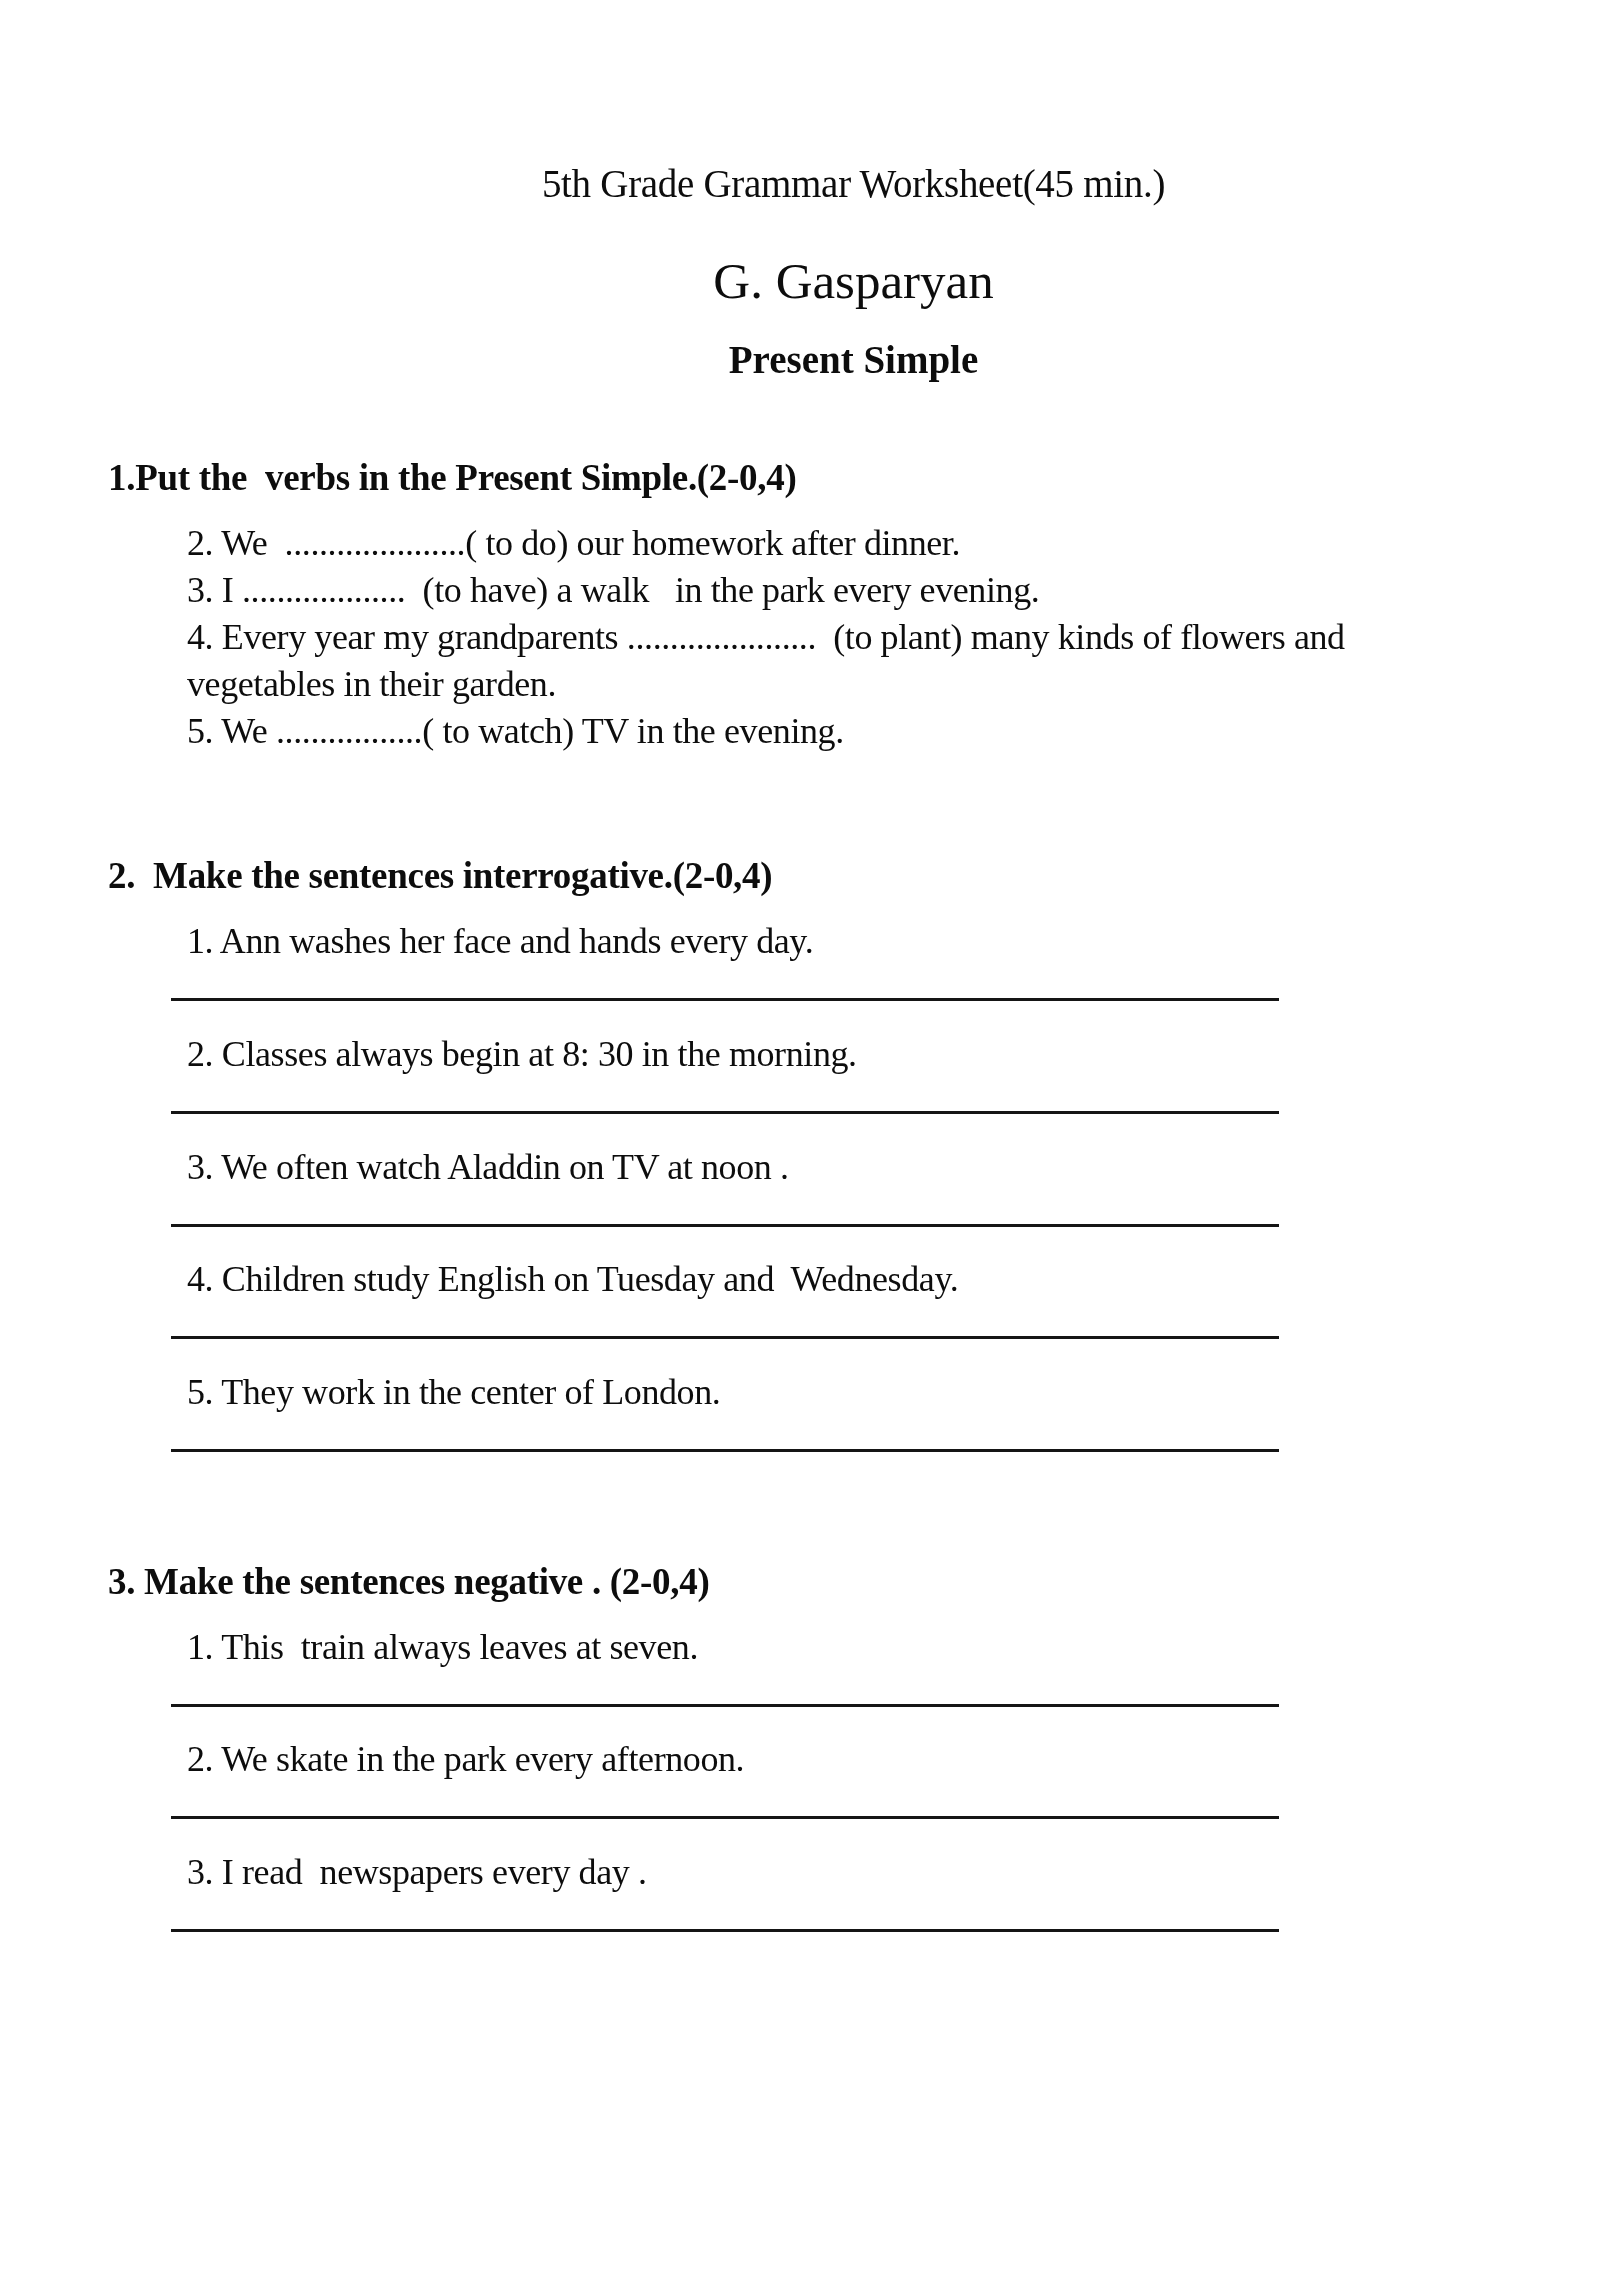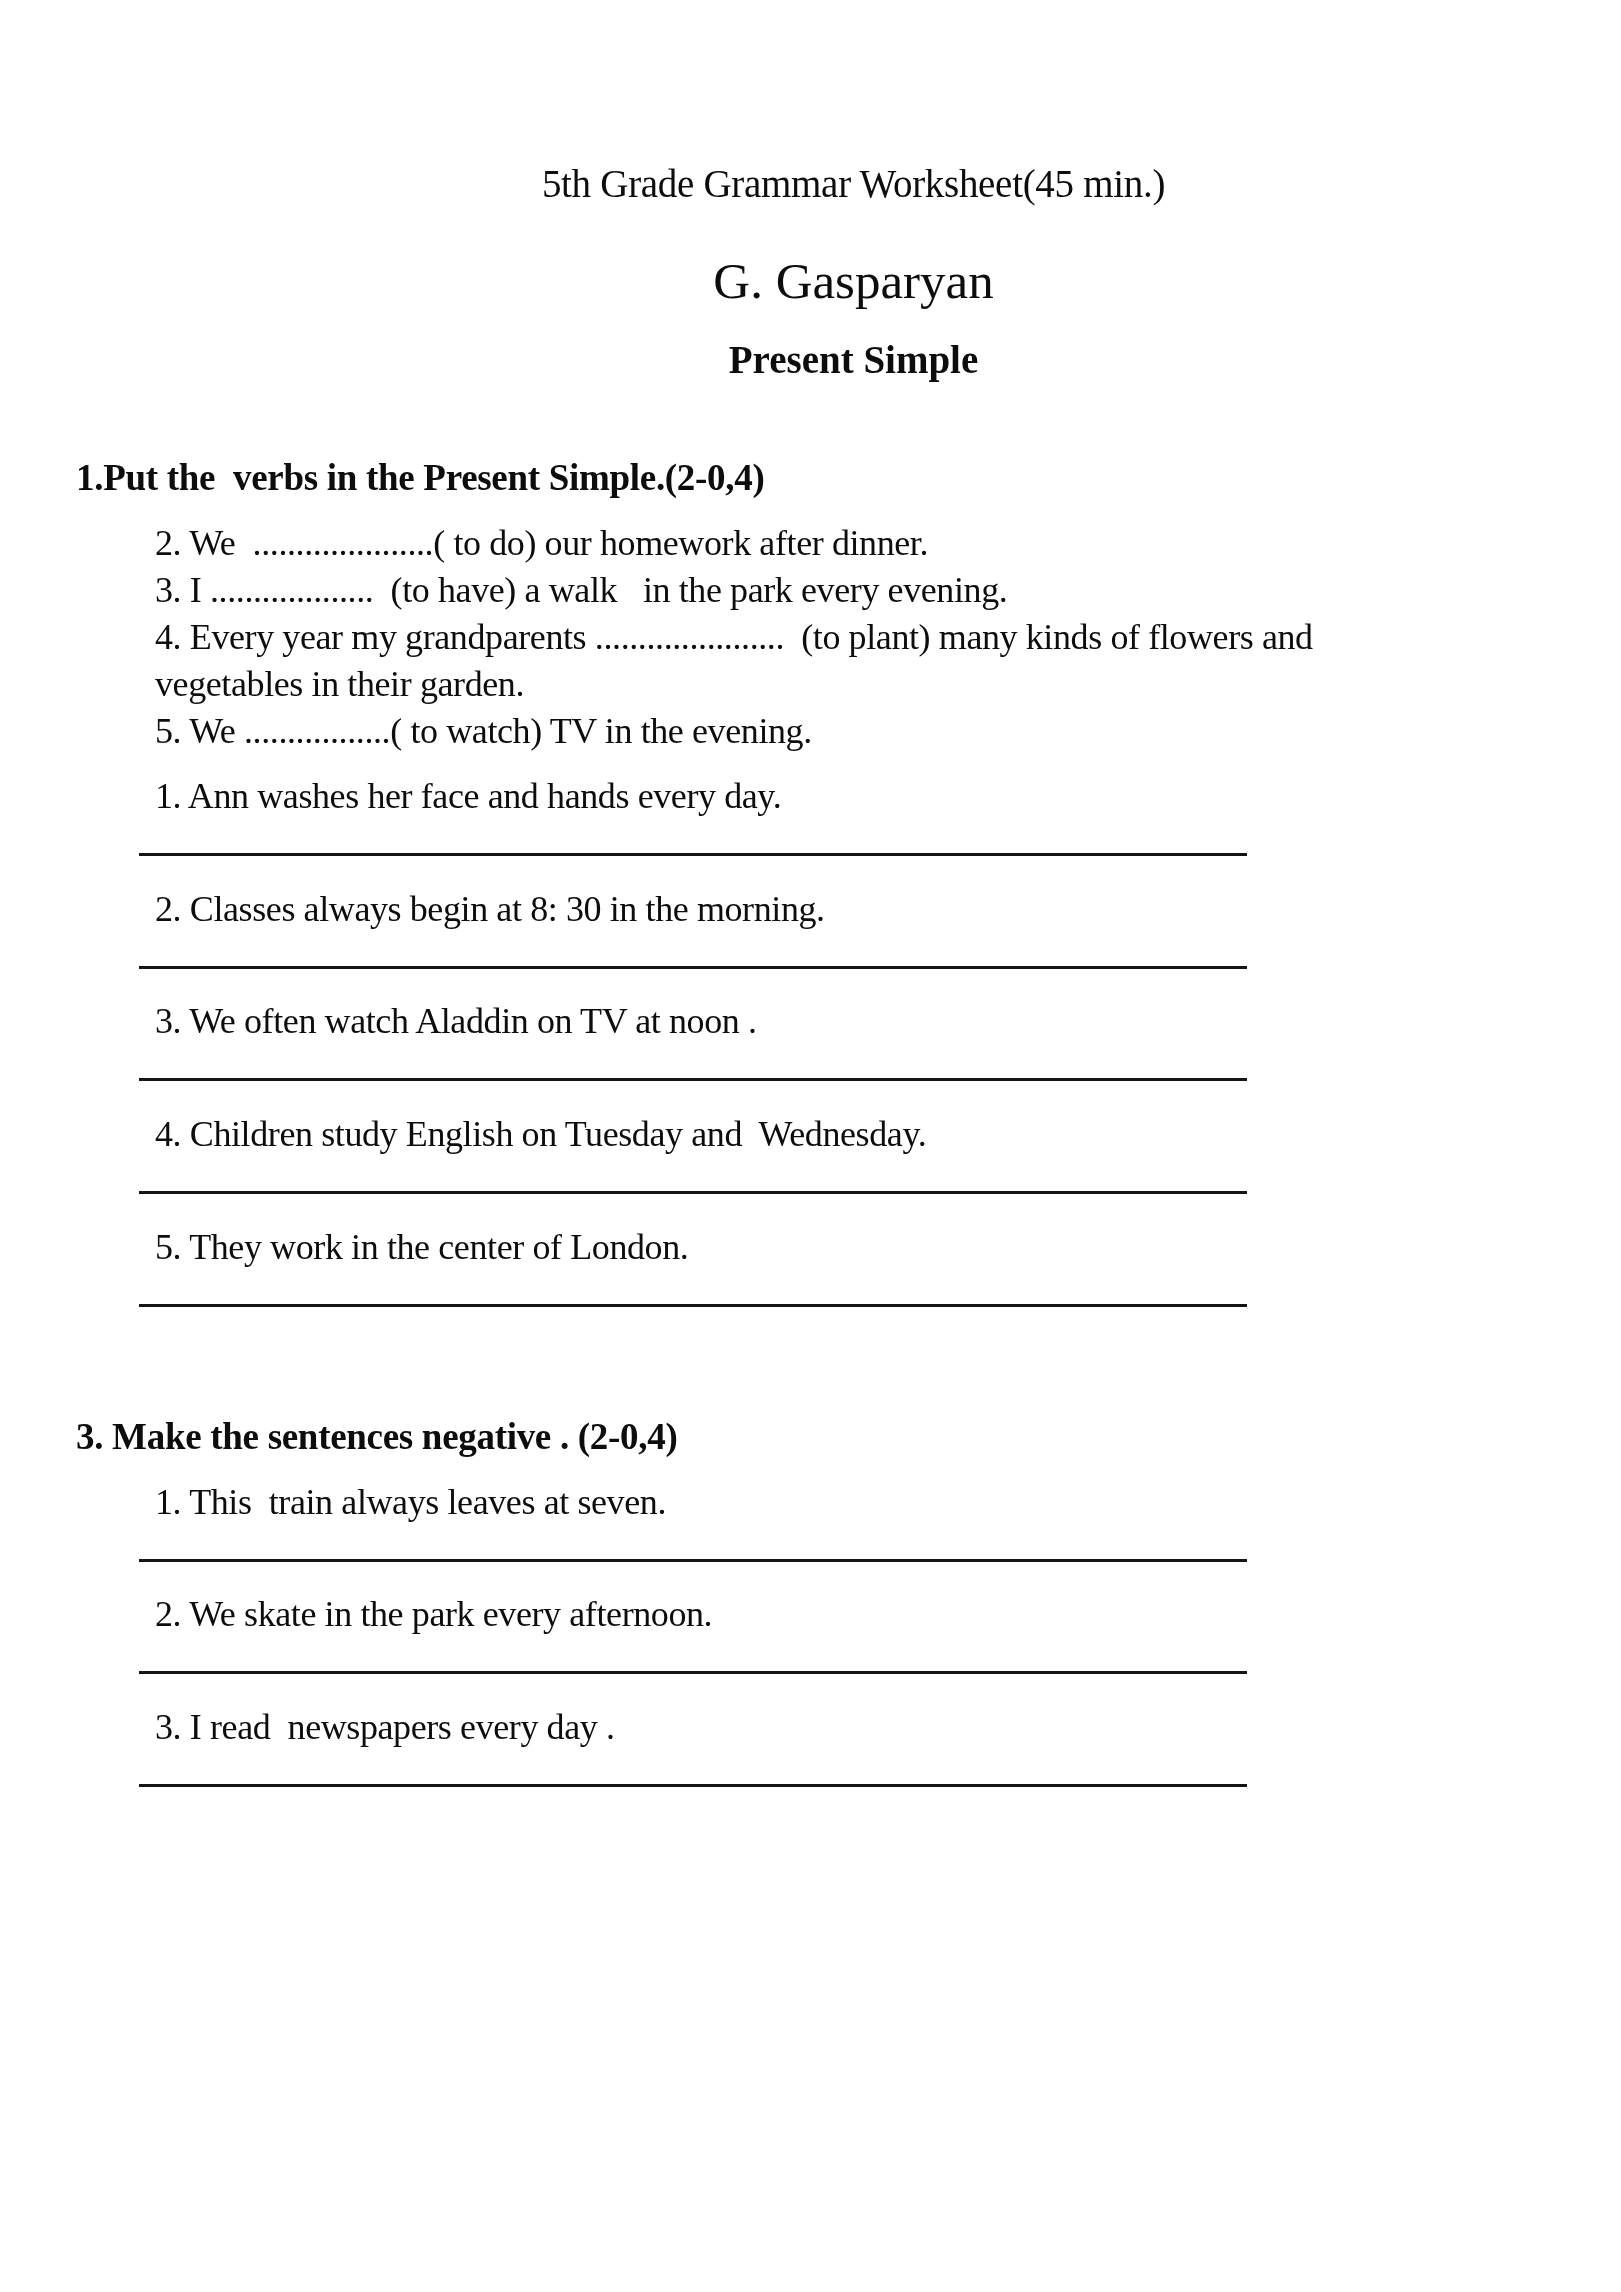--- a/index.html
+++ b/index.html
@@ -33,21 +33,21 @@
     white-space: pre;
   }
   .subtitle {
     font-size: 39px;
     font-weight: bold;
     line-height: 1.3;
     margin: 3px;
     white-space: pre;
   }
   .content {
-    padding-left: 76px;
+    padding-left: 108px;
     padding-right: 90px;
   }
   h2.section-heading {
     font-size: 37px;
     font-weight: bold;
     line-height: 1.3;
     letter-spacing: -0.3px;
     margin: 0;
     white-space: pre;
   }
@@ -88,20 +88,21 @@
       <div class="items">
         <p class="item">2. We  .....................( to do) our homework after dinner.</p>
         <p class="item">3. I ...................  (to have) a walk   in the park every evening.</p>
         <p class="item">4. Every year my grandparents ......................  (to plant) many kinds of flowers and</p>
         <p class="item">vegetables in their garden.</p>
         <p class="item">5. We .................( to watch) TV in the evening.</p>
       </div>
     </section>
 
     <section class="sec2">
+      <h2 class="section-heading">2.  Make the sentences interrogative.(2-0,4)</h2>
       <div class="qa">
         <p class="item">1. Ann washes her face and hands every day.</p>
         <div class="answer-line"></div>
         <p class="item">2. Classes always begin at 8: 30 in the morning.</p>
         <div class="answer-line"></div>
         <p class="item">3. We often watch Aladdin on TV at noon .</p>
         <div class="answer-line"></div>
         <p class="item">4. Children study English on Tuesday and  Wednesday.</p>
         <div class="answer-line"></div>
         <p class="item">5. They work in the center of London.</p>

